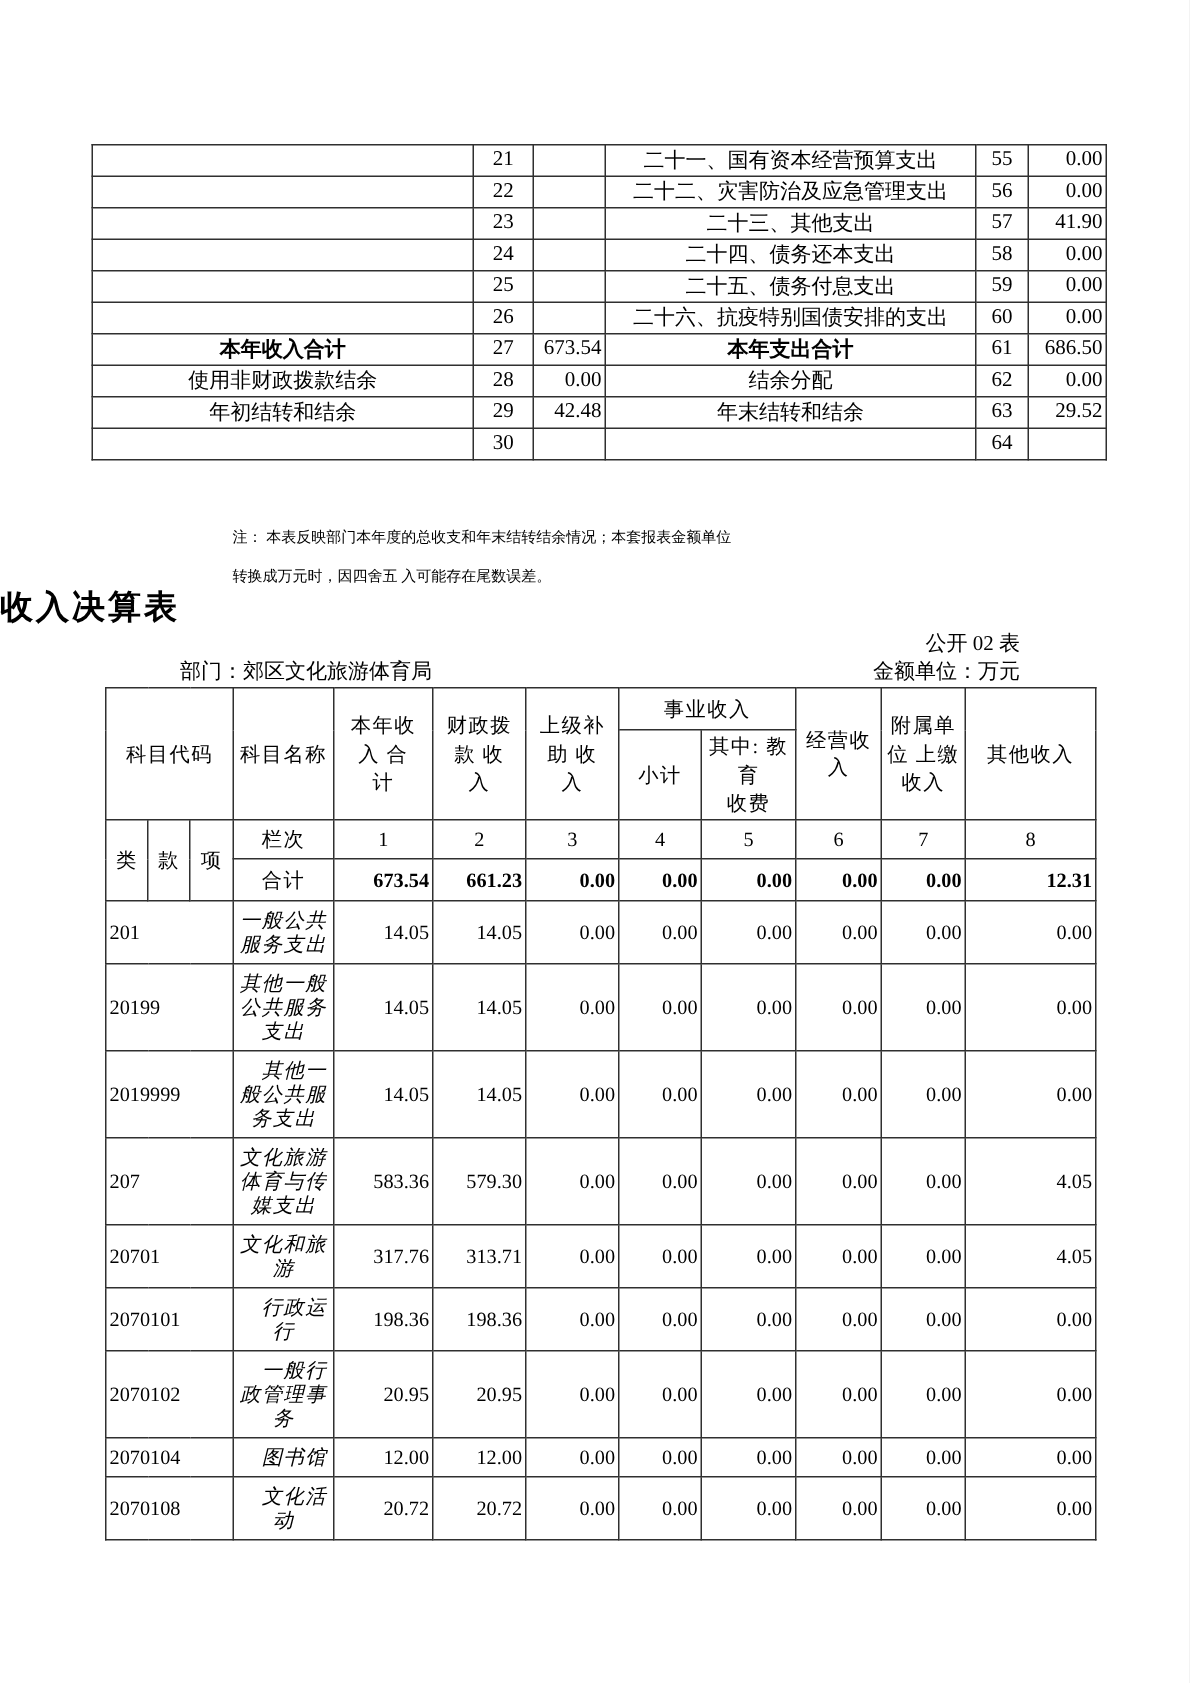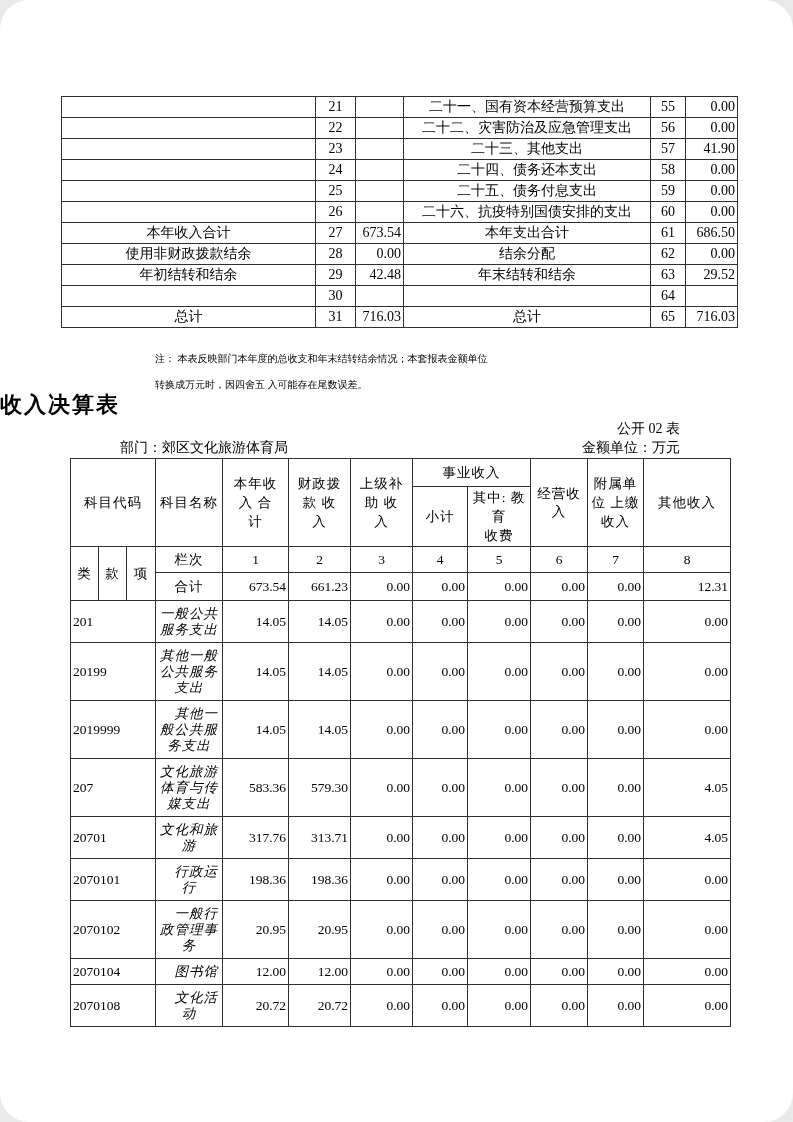--- a/index.html
+++ b/index.html
@@ -4,21 +4,20 @@
 <style>
   html,body{margin:0;padding:0;background:#e9e9e9;}
   .page{
     position:relative;
     width:793px;height:1122px;
     margin:0 auto;
     background:#ffffff;
     color:#000;
     font-family:"Liberation Serif","DejaVu Serif",serif;
     overflow:hidden;
-    border-radius:29px;
   }
   table{border-collapse:collapse;table-layout:fixed;}
   td,th{border:1px solid #2f2f2f;overflow:hidden;}
 
   
   #t1{position:absolute;left:61px;top:96px;width:676px;font-size:14px;}
   #t1 td{height:20px;padding:0 2px;white-space:nowrap;}
 
   
   .note{position:absolute;left:155px;top:346px;width:560px;font-size:10px;line-height:26px;}
@@ -32,21 +31,21 @@
   #t2{position:absolute;left:70px;top:458px;width:660px;font-size:13.5px;}
   #t2 th{font-weight:normal;text-align:center;vertical-align:middle;padding:1px 2px;letter-spacing:1px;}
   #t2 td{padding:1px 2px;vertical-align:middle;}
   #t2 .ml{white-space:pre-line;line-height:19px;}
   #t2 tbody td.name-cell{white-space:pre-line;line-height:16px;text-align:center;letter-spacing:1px;font-style:italic;}
   #t2 tbody td.code-cell{text-align:left;}
 
   .al{text-align:center;}
   .ac{text-align:center;}
   .ar{text-align:right;}
-  .b{font-weight:normal;}
+  .b{font-weight:bold;}
 </style>
 </head>
 <body>
 
 <div class="page">
 
   <table id="t1">
     <colgroup>
       <col style="width:254px">
         <col style="width:40px">
@@ -128,28 +127,20 @@
           <td class="ac">63</td>
           <td class="ar">29.52</td>
         </tr>
         <tr>
           <td class="al"></td>
           <td class="ac">30</td>
           <td class="ar"></td>
           <td class="al"></td>
           <td class="ac">64</td>
           <td class="ar"></td>
-        </tr>
-        <tr>
-          <td class="ac b">总计</td>
-          <td class="ac">31</td>
-          <td class="ar">716.03</td>
-          <td class="ac b">总计</td>
-          <td class="ac">65</td>
-          <td class="ar">716.03</td>
         </tr>
       </tbody>
   </table>
 
   <div class="note">
     <div>注： 本表反映部门本年度的总收支和年末结转结余情况；本套报表金额单位</div>
     <div>转换成万元时，因四舍五 入可能存在尾数误差。</div>
   </div>
 
   <div class="sec-title">收入决算表</div>

